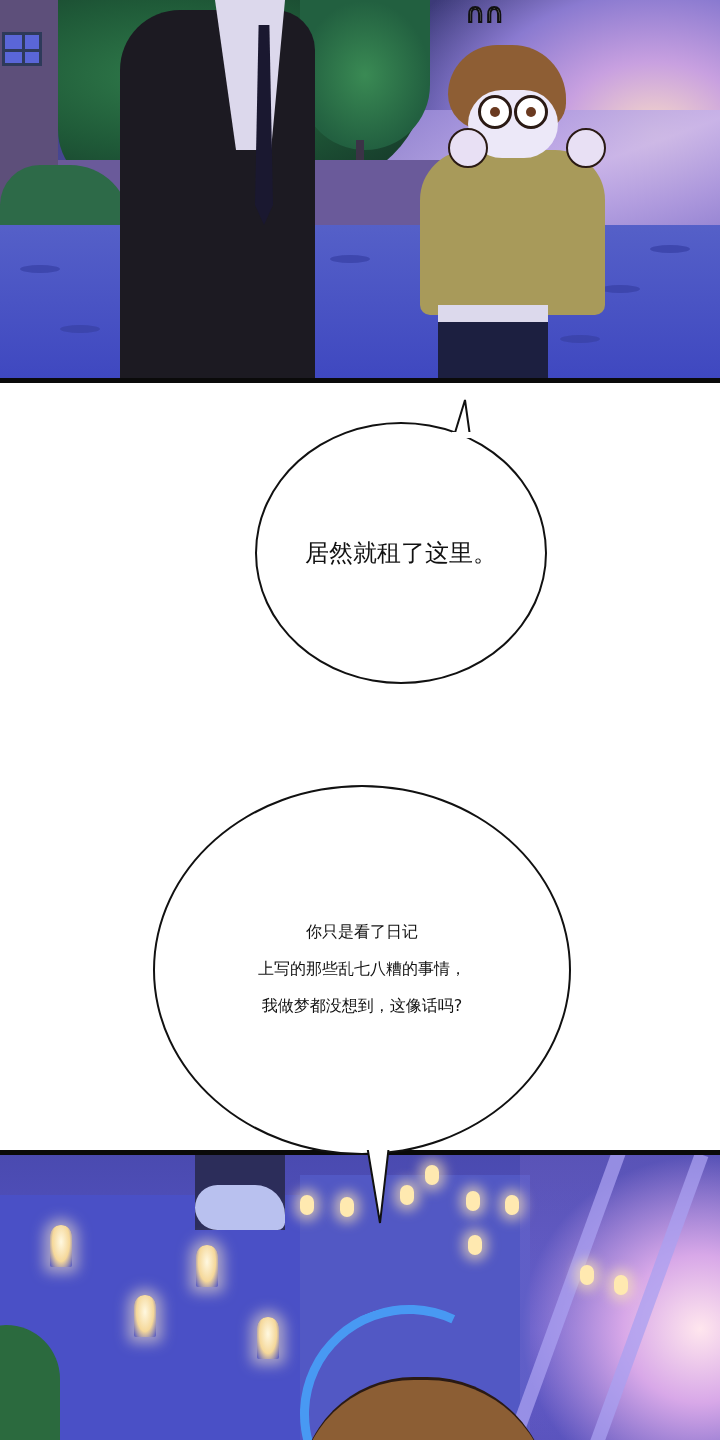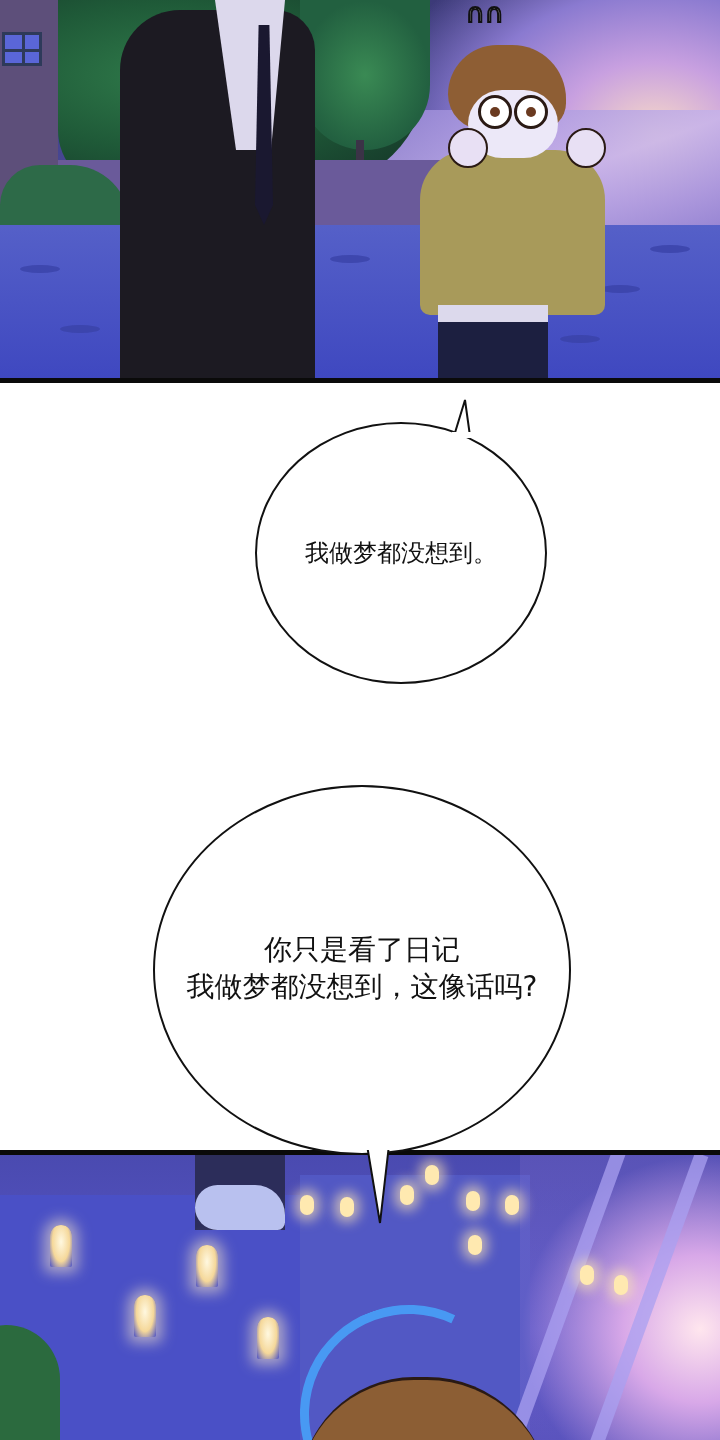--- a/index.html
+++ b/index.html
@@ -49,21 +49,21 @@
   .kid-legs { position:absolute; left:438px; top:322px; width:110px; height:56px; background:#1c1f40; }
   .kid-fist { position:absolute; top:128px; width:36px; height:36px; border-radius:50%; background:#e8e0f4; border:2px solid #2a1a14; }
   .shock-marks { position:absolute; left:466px; top:0; font-size:26px; color:#fff; -webkit-text-stroke:2px #111; line-height:1; }
 
   
   .bubble { position:absolute; background:#fff; border:2px solid #111; border-radius:50%; box-sizing:border-box;
     display:flex; align-items:center; justify-content:center; text-align:center; }
   .bubble-1 { left:255px; top:422px; width:292px; height:262px; }
   .bubble-2 { left:153px; top:785px; width:418px; height:370px; z-index:5; }
   .bubble-text { color:#111; font-size:24px; line-height:37px; font-weight:500; }
-  .bubble-2 .bubble-text { font-size:28px; line-height:37px; margin-top:-4px;text-align:center; }
+  .bubble-2 .bubble-text { font-size:16px; line-height:37px; margin-top:-4px;text-align:center; }
   .tail { position:absolute; z-index:6; }
 
   
   .panel-bottom { top:1150px; height:290px; border-top:5px solid #0a0a0a;
     background:linear-gradient(180deg,#4a4ab0 0%,#5a58c8 60%,#4b4ab8 100%); }
   .castle-left { position:absolute; left:0; top:40px; width:300px; height:260px; background:#4a50c6; }
   .castle-mid { position:absolute; left:300px; top:20px; width:230px; height:280px; background:#5258c4; }
   .castle-dark { position:absolute; left:195px; top:0; width:90px; height:75px; background:#2c2d5a; }
   .cloud { position:absolute; left:195px; top:30px; width:90px; height:45px; background:#c9d2ff; border-radius:30px 40px 10px 30px; opacity:.9; }
   .arch-window { position:absolute; width:22px; height:42px; border-radius:11px 11px 2px 2px;
@@ -116,27 +116,28 @@
   <div class="kid-fist" style="left:566px"></div>
   <div class="shock-marks">∩∩</div>
 </div>
 
 <svg class="tail" style="left:440px;top:398px" width="40" height="40">
   <polygon points="25,2 14,38 30,38" fill="#fff" stroke="#111" stroke-width="2"></polygon>
   <rect x="12" y="34" width="22" height="8" fill="#fff"></rect>
 </svg>
 <div class="bubble bubble-1">
   <div class="bubble-text">
-    <div>我做梦都没想到。</div>
+    <div>居然就租了这里。</div>
   </div>
 </div>
 
 <div class="bubble bubble-2">
   <div class="bubble-text">
     <div>你只是看了日记</div>
+    <div>上写的那些乱七八糟的事情，</div>
     <div>我做梦都没想到，这像话吗?</div>
   </div>
 </div>
 <svg class="tail" style="left:362px;top:1145px" width="30" height="80">
   <polygon points="5,0 27,0 18,78" fill="#fff" stroke="#111" stroke-width="2"></polygon>
   <rect x="4" y="0" width="24" height="5" fill="#fff"></rect>
 </svg>
 
 <div class="panel panel-bottom">
   <div class="castle-left"></div>

